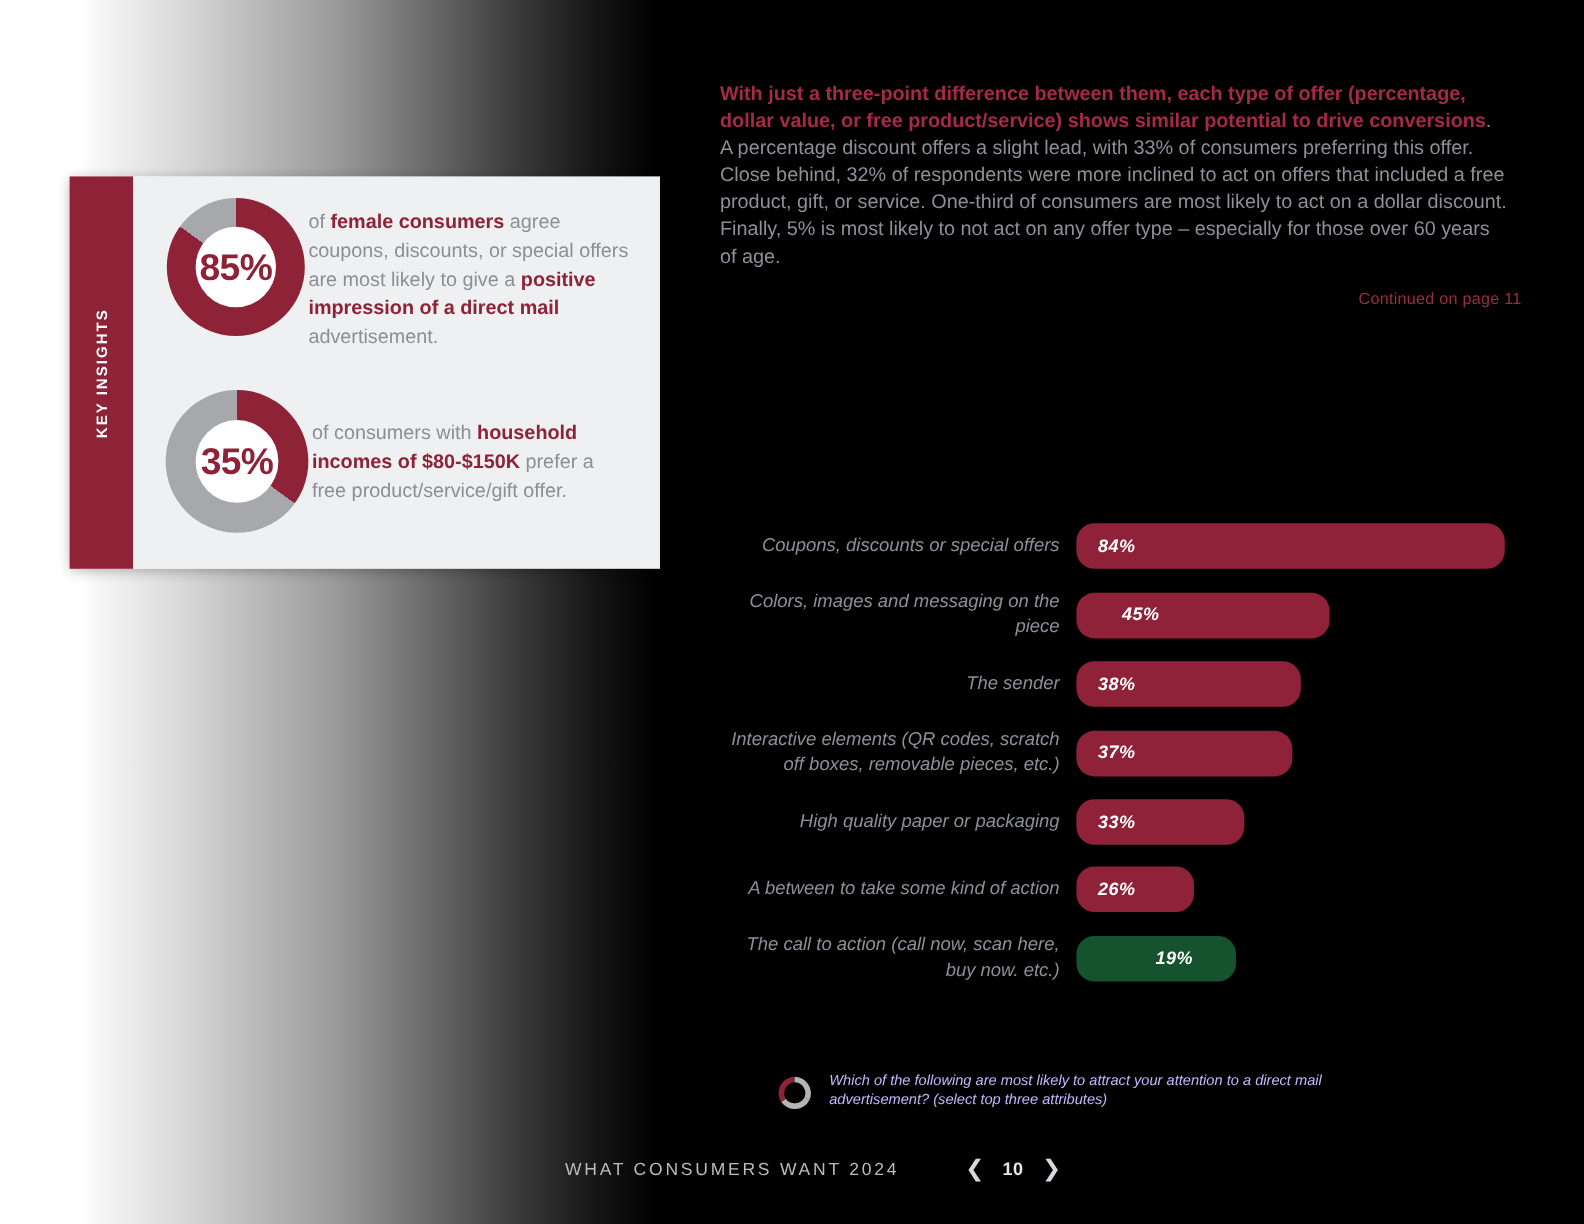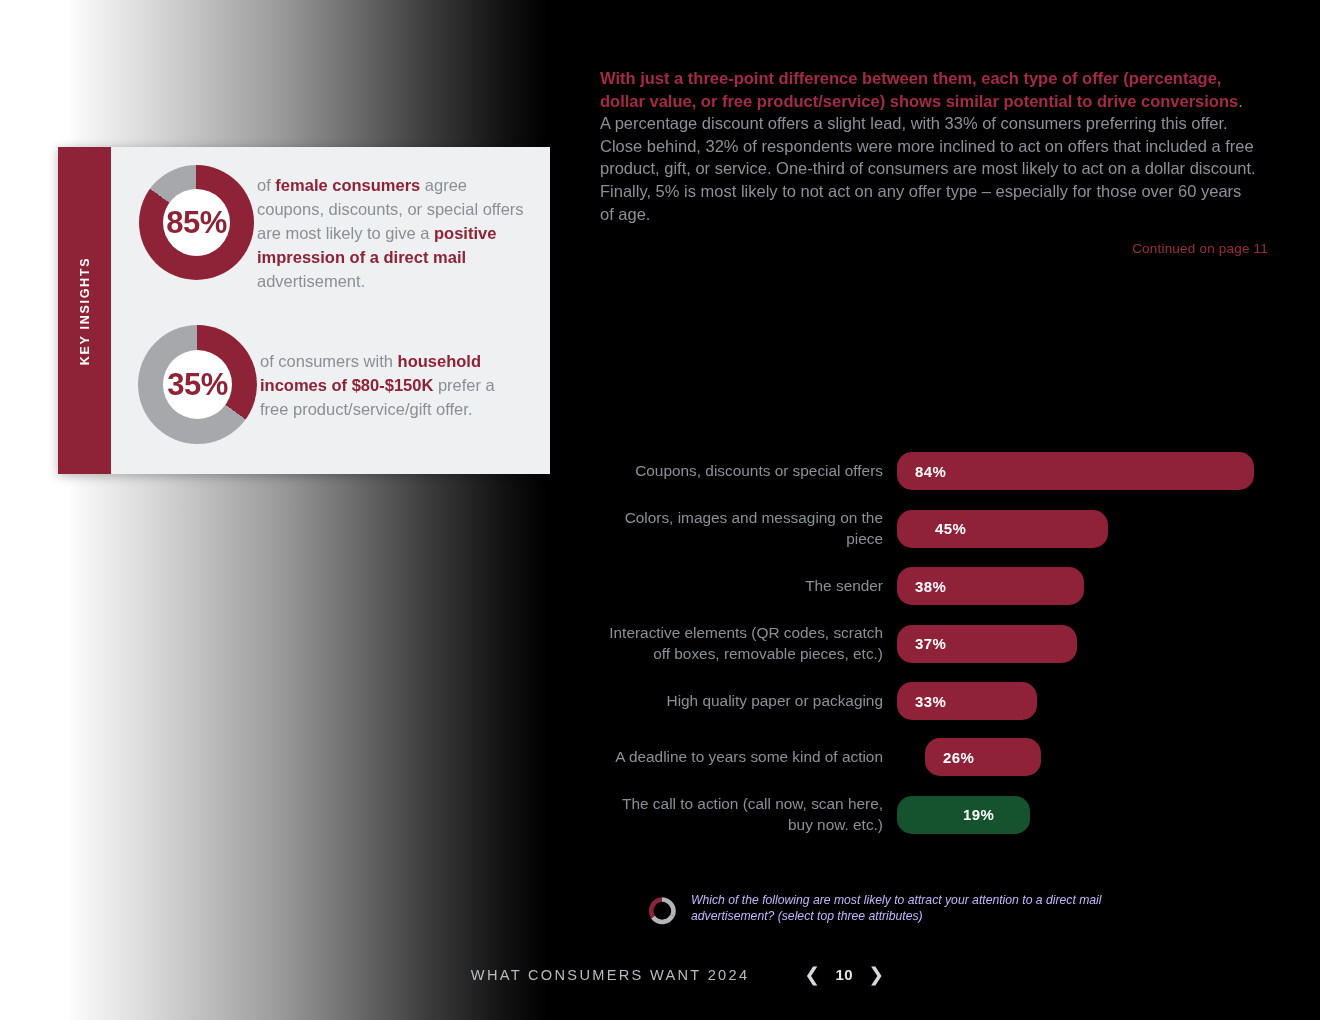--- a/index.html
+++ b/index.html
@@ -153,22 +153,23 @@
     top: 186px;
     color: #9a2d44;
     font-size: 13.5px;
     letter-spacing: 0.2px;
   }
 
   
   #chart {
     position: absolute;
     left: 600px;
-    top: 452px;
+    top: 436px;
     width: 690px;
+    font-style: italic;
   }
   .bar-row {
     position: relative;
     display: flex;
     align-items: center;
     margin-bottom: 18px;
   }
   .bar-label {
     width: 297px;
     flex: 0 0 297px;
@@ -338,23 +339,23 @@
       </div>
       <div class="bar-row">
         <div class="bar-label">High quality paper or packaging</div>
         <div class="bar-track">
           <div class="bar-fill" style="width: 140.25px; background: rgb(143, 33, 56);">
             <span class="bar-value">33%</span>
           </div>
         </div>
       </div>
       <div class="bar-row">
-        <div class="bar-label">A deadline to years some kind of action</div>
-        <div class="bar-track">
-          <div class="bar-fill" style="width: 116px; background: rgb(143, 33, 56); margin-left: 28px;">
+        <div class="bar-label">A between to take some kind of action</div>
+        <div class="bar-track">
+          <div class="bar-fill" style="width: 98px; background: rgb(143, 33, 56);">
             <span class="bar-value">26%</span>
           </div>
         </div>
       </div>
       <div class="bar-row">
         <div class="bar-label">The call to action (call now, scan here, buy now. etc.)</div>
         <div class="bar-track">
           <div class="bar-fill" style="width: 85px; background: #14532d; padding-left: 48px;">
             <span class="bar-value">19%</span>
           </div>

